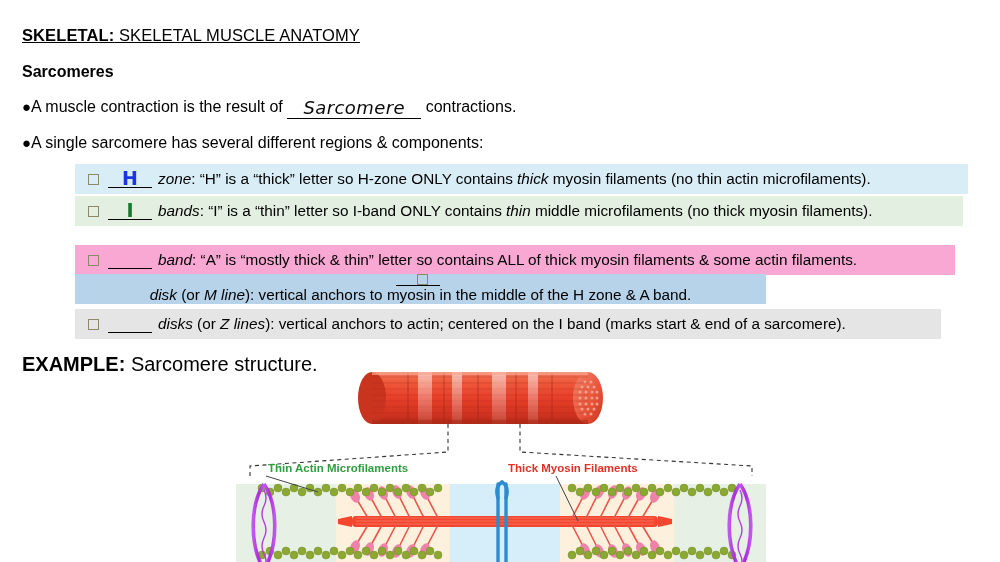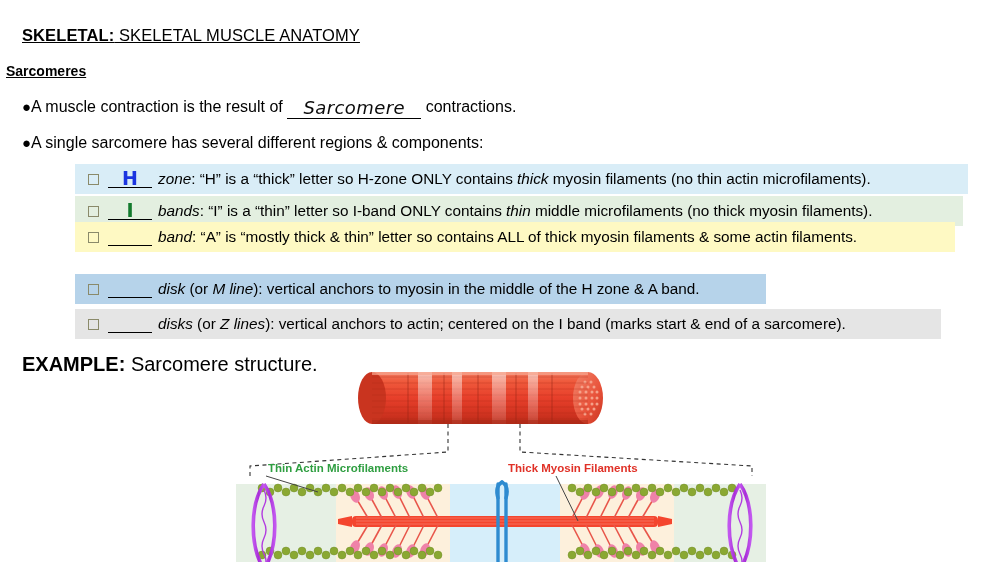--- a/index.html
+++ b/index.html
@@ -15,22 +15,22 @@
 
   
   .concept-line{
     position:absolute;left:22px;top:26px;
     font-size:16.5px;letter-spacing:0.1px;white-space:nowrap;
   }
   .concept-line .lbl{font-weight:bold;text-decoration:underline;}
   .concept-line .val{text-decoration:underline;}
 
   .subhead{
-    position:absolute;left:6px;top:63px;
-    font-size:14px;font-weight:bold;text-decoration:underline;
+    position:absolute;left:22px;top:63px;
+    font-size:16px;font-weight:bold;
     white-space:nowrap;
   }
 
   
   .bullet{
     position:absolute;left:22px;
     font-size:16px;white-space:nowrap;
   }
   .bullet .dot{font-size:15px;}
   #bullet-1{top:98px;}
@@ -77,22 +77,22 @@
     font-size:19px;
     font-weight:bold;
     line-height:16px;
   }
   .row .blank.hand.blue{color:#1b35e0;}
   .row .blank.hand.green{color:#137a2d;}
   .row .txt i{font-style:italic;}
 
   #row-h{top:164px;width:893px;background:#d9edf7;}
   #row-i{top:196px;width:888px;background:#e3efe0;}
-  #row-a{top:222px;width:880px;background:#fef9c3;}
-  #row-m{top:274px;width:691px;background:#b6d3ea;}
+  #row-a{top:245px;width:880px;background:#f9a8d4;}
+  #row-m{top:274px;width:691px;background:#b6d3ea;flex-direction:column;}
   #row-z{top:309px;width:866px;background:#e5e5e5;}
 
   
   .example{
     position:absolute;left:22px;top:353px;
     font-size:20px;white-space:nowrap;
   }
   .example .lbl{font-weight:bold;}
 
   

